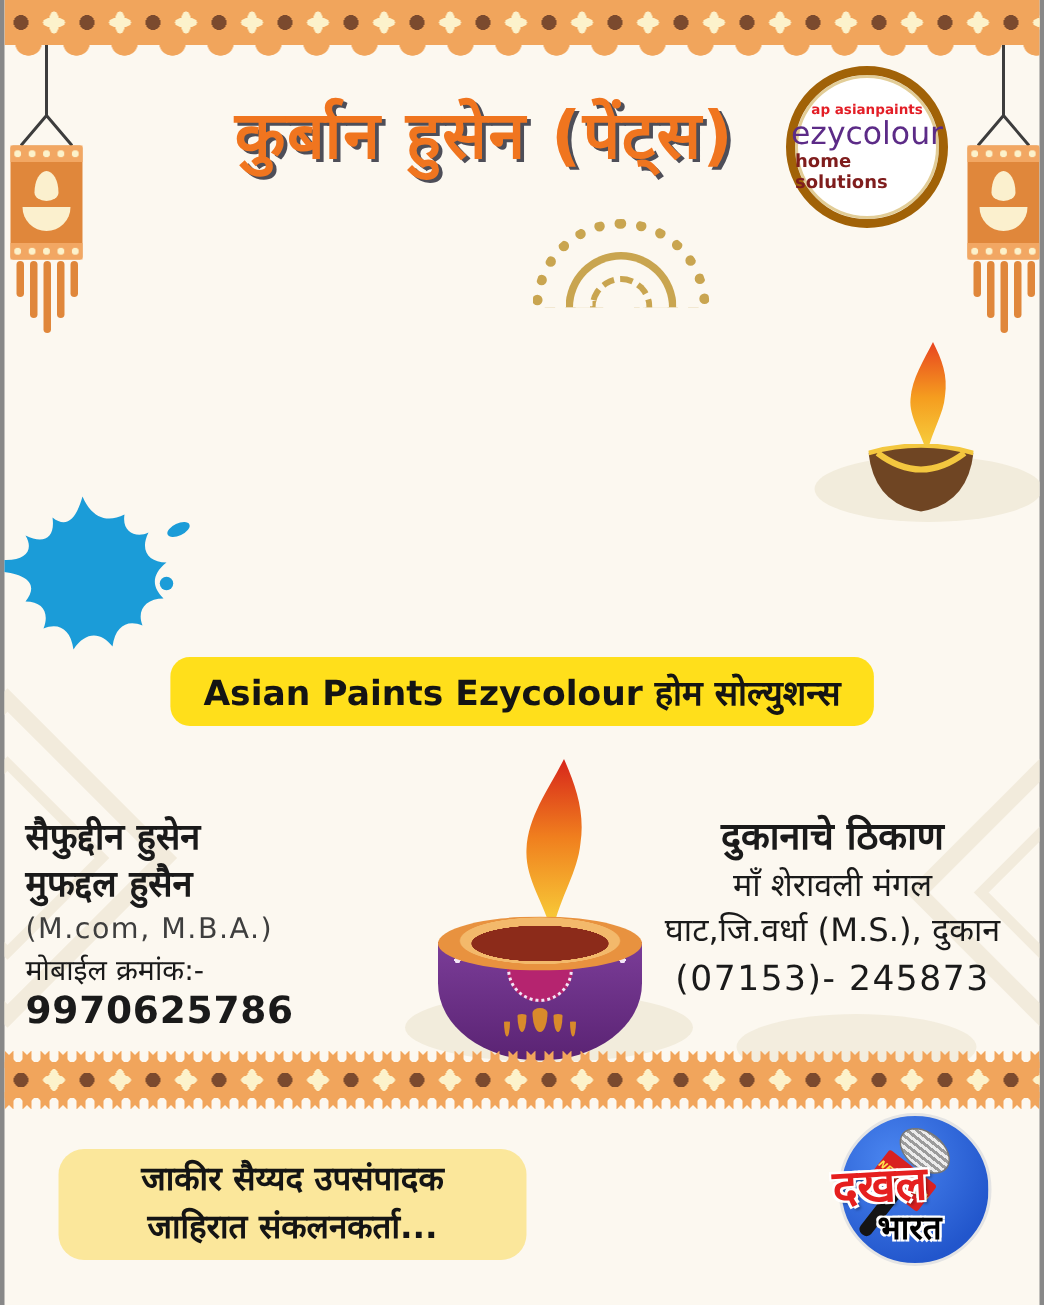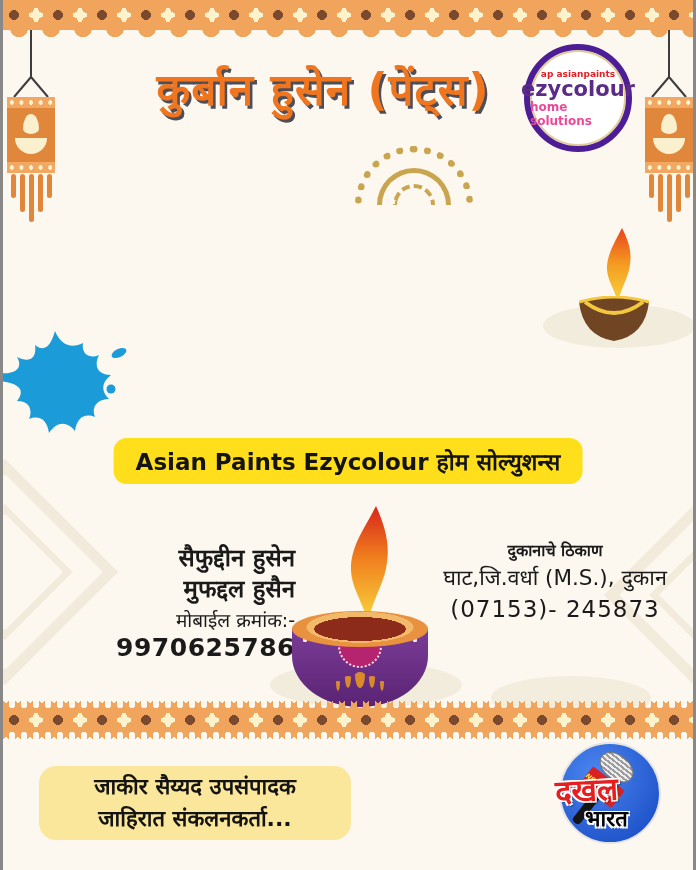--- a/index.html
+++ b/index.html
@@ -48,26 +48,26 @@
   .lamp-tassels i { display:block; width:5px; background:#E0873B; border-radius:3px; }
   .lamp-tassels i:nth-child(1){height:24px;} .lamp-tassels i:nth-child(2){height:38px;}
   .lamp-tassels i:nth-child(3){height:48px;} .lamp-tassels i:nth-child(4){height:38px;}
   .lamp-tassels i:nth-child(5){height:24px;}
 
   
   .shop-title { position:absolute; left:0; top:58px; width:640px; text-align:center; z-index:4;
     font-size:44px; font-weight:bold; color:#F0751F;
     text-shadow:2.5px 2.5px 0 #4E4E58; letter-spacing:1px; }
   .ezylogo { position:absolute; left:521px; top:44px; width:108px; height:108px; z-index:6;
-    background:#fff; border:6px solid #4c1d95; border-radius:50%;
+    background:#fff; border:6px solid #a16207; border-radius:50%;
     display:flex; flex-direction:column; align-items:center; justify-content:center;
     box-shadow:0 0 0 2px #E2CD97 inset; }
   .ezylogo .l1 { font-size:9px; font-weight:bold; color:#E31E26; }
-  .ezylogo .l2 { font-size:21px; font-weight:bold; color:#5C2B87; line-height:1; }
-  .ezylogo .l3 { font-size:12px; font-weight:bold; color:#ec4899; }
+  .ezylogo .l2 { font-size:21px; font-weight:normal; color:#5C2B87; line-height:1; }
+  .ezylogo .l3 { font-size:12px; font-weight:bold; color:#7f1d1d; }
 
   
   .headline { position:absolute; left:0; top:185px; width:696px; text-align:center; z-index:3;
     font-size:82px; font-weight:bold; font-style:italic; color:#C0145F; line-height:1.2;
     text-shadow:2px 2px 0 #8A0F47; }
   .arc-deco { position:absolute; left:352px; top:146px; width:118px; height:59px; z-index:2; }
   .arc-deco .a1 { position:absolute; left:0; top:0; width:118px; height:59px;
     border:7px dotted #C9A550; border-bottom:0; border-radius:118px 118px 0 0; }
   .arc-deco .a2 { position:absolute; left:22px; top:22px; width:74px; height:37px;
     border:5px solid #C9A550; border-bottom:0; border-radius:74px 74px 0 0; }
@@ -103,30 +103,30 @@
     background-size:10px 8px; background-repeat:repeat-x; }
   .bowl-purple .medal { position:absolute; left:46px; top:10px; width:44px; height:30px;
     background:#B5246F; border:2px dotted #F3E6F7; border-top:0; border-radius:0 0 44px 44px; }
   .bowl-purple .petals { position:absolute; left:63px; top:44px; width:10px; height:16px;
     background:#D98A2B; border-radius:50% 50% 50% 50%/20% 20% 80% 80%;
     box-shadow:-12px 2px 0 -2px #D98A2B, 12px 2px 0 -2px #D98A2B, -22px 6px 0 -3px #D98A2B, 22px 6px 0 -3px #D98A2B; }
   .flame-svg { position:absolute; }
   .bowl-brown-svg { position:absolute; left:36px; top:68px; }
 
   
-  .contact-left { position:absolute; left:14px; top:543px; width:278px; text-align:right;
+  .contact-left { position:absolute; left:14px; top:543px; width:278px; text-align:left;
     color:#1A1A1A; z-index:3; }
   .contact-left .nm { font-size:24px; font-weight:bold; line-height:1.3; }
   .contact-left .lbl { font-size:19px; }
   .contact-left .num { font-size:25px; font-weight:bold; letter-spacing:.5px; }
   .contact-left .deg { font-size:19px; color:#3E3E3E; letter-spacing:1px; margin:3px 0; }
   .contact-left .row { margin:2px 0 6px 0; }
   .shop-right { position:absolute; left:413px; top:540px; width:278px; text-align:center;
     color:#1A1A1A; z-index:3; line-height:1.42; }
-  .shop-right .hd { font-size:16px; font-weight:bold; }
+  .shop-right .hd { font-size:25px; font-weight:bold; }
   .shop-right .ln { font-size:21.5px; }
   .shop-right .ln.last { font-size:23px; letter-spacing:1px; }
 
   
   .credit-box { position:absolute; left:36px; top:766px; width:312px; height:74px; z-index:6;
     background:#FBE79B; border-radius:17px; display:flex; flex-direction:column;
     align-items:center; justify-content:center; font-size:22px; font-weight:bold;
     color:#141414; line-height:1.45; }
 
   .news-logo { position:absolute; left:544px; top:742px; width:128px; height:112px; z-index:6; }
@@ -264,28 +264,30 @@
         <div class="medal"></div>
         <div class="petals"></div>
       </div>
       <div class="rim"></div>
     </div>
   </div>
 
   <div class="contact-left">
     <div class="nm">सैफुद्दीन हुसेन</div>
     <div class="nm">मुफद्दल हुसैन</div>
+    <div class="deg">(M.com, M.B.A.)</div>
     <div class="row">
       <span class="lbl">मोबाईल क्रमांक:-</span>
       <span class="num">9970625786</span>
     </div>
   </div>
 
   <div class="shop-right">
     <div class="hd">दुकानाचे ठिकाण</div>
+    <div class="ln">माँ शेरावली मंगल</div>
     <div class="ln">घाट,जि.वर्धा (M.S.), दुकान</div>
     <div class="ln last">(07153)- 245873</div>
   </div>
 
   <div class="zz" style="top:700px;"></div>
   <div class="mid-core band-pattern"></div>
   <div class="zz flip" style="top:728px;"></div>
 
   <div class="credit-box">
     <div>जाकीर सैय्यद उपसंपादक</div>

